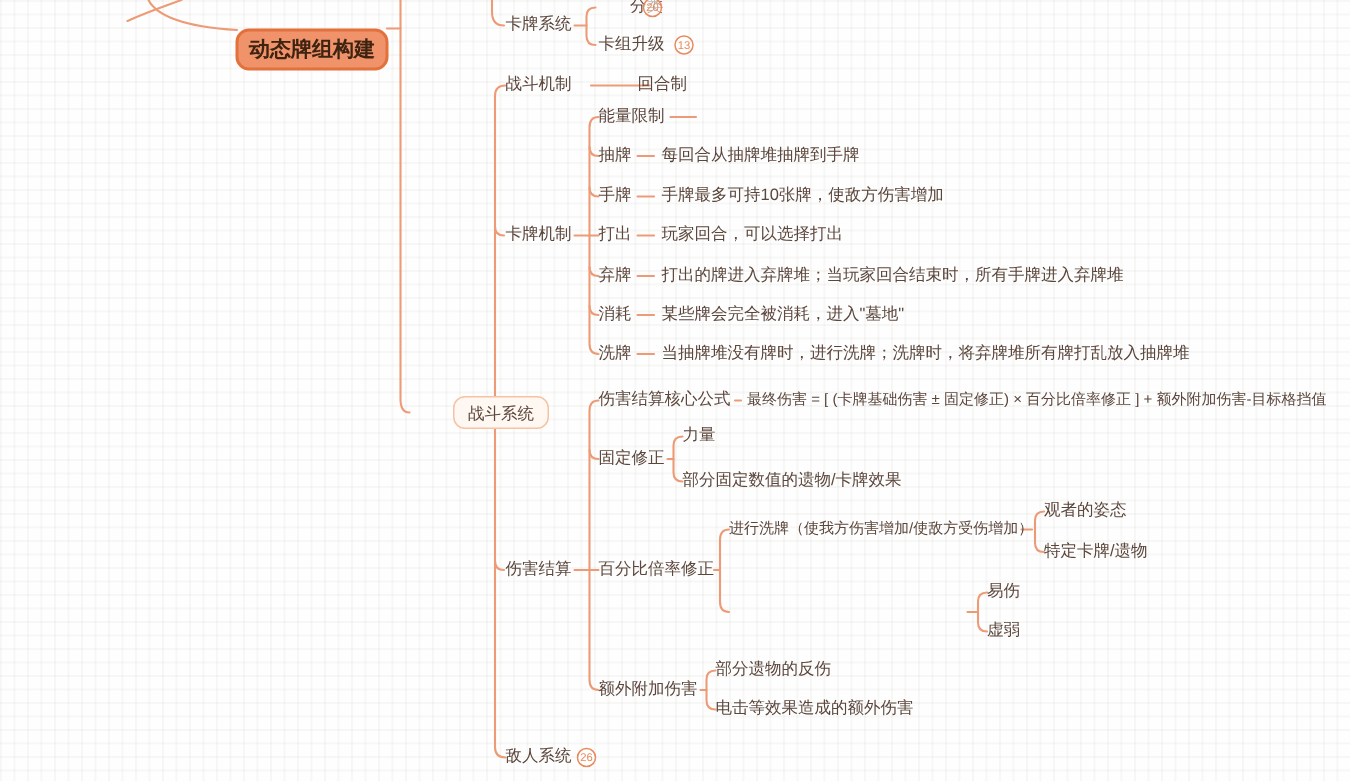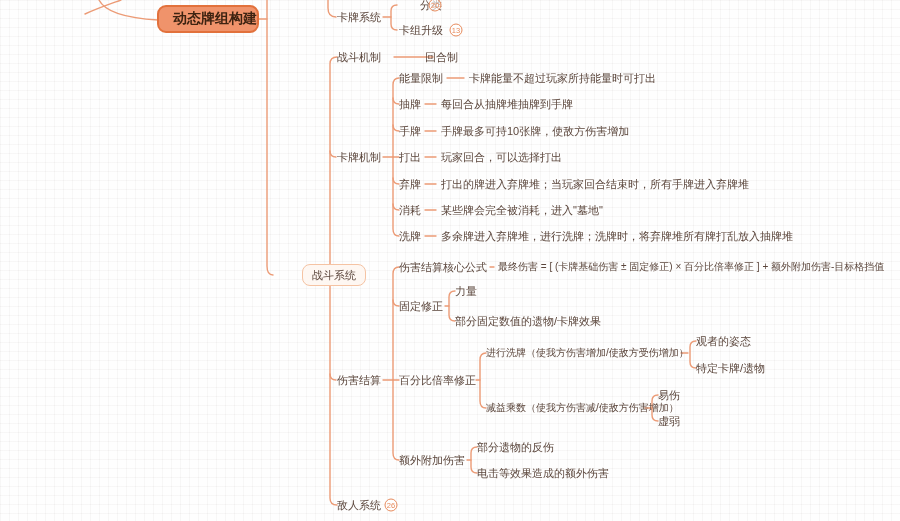--- a/index.html
+++ b/index.html
@@ -14,23 +14,23 @@
   }
   svg.wires{position:absolute;left:0;top:0;z-index:1;}
   svg.wires path{fill:none;stroke:#EC9B76;stroke-width:1.4;stroke-linecap:round;}
   .topic{
     position:absolute;z-index:2;white-space:nowrap;
     transform:translateY(-50%);
     font-size:11px;line-height:1;color:#5B463C;
   }
   .topic.small{font-size:10px;}
   .main-node{
-    position:absolute;z-index:3;left:157px;top:5px;width:102px;height:28px;
+    position:absolute;z-index:3;left:157px;top:19px;width:102px;height:28px;
     background:#F0936B;border:2px solid #E2713C;border-radius:9px;
-    display:flex;align-items:center;justify-content:flex-end;
+    display:flex;align-items:center;justify-content:center;
     font-size:14px;font-weight:bold;color:#3E2311;box-sizing:border-box;
     white-space:nowrap;
   }
   .soft-node{
     position:absolute;z-index:3;left:266px;top:264px;height:22px;
     background:#FEF7F2;border:1px solid #F5C3A3;border-radius:8px;
     display:flex;align-items:center;justify-content:center;
     padding:0 9px;font-size:11px;color:#5B463C;box-sizing:border-box;
     white-space:nowrap;
     margin-left:36px;
@@ -116,56 +116,54 @@
   <div class="soft-node">
     <span>战斗系统</span>
   </div>
 
   <div class="topic" style="left:337px;top:57px">战斗机制</div>
   <div class="topic" style="left:425px;top:57px">回合制</div>
 
   <div class="topic" style="left:337px;top:157px">卡牌机制</div>
 
   <div class="topic" style="left:399px;top:78px">能量限制</div>
-  <div class="topic" style="left:469px;top:78px">卡牌能量不超过玩家所持能量时可打出</div>
 
   <div class="topic" style="left:399px;top:104px">抽牌</div>
   <div class="topic" style="left:441px;top:104px">每回合从抽牌堆抽牌到手牌</div>
 
   <div class="topic" style="left:399px;top:131px">手牌</div>
   <div class="topic" style="left:441px;top:131px">手牌最多可持10张牌，使敌方伤害增加</div>
 
   <div class="topic" style="left:399px;top:157px">打出</div>
   <div class="topic" style="left:441px;top:157px">玩家回合，可以选择打出</div>
 
   <div class="topic" style="left:399px;top:184px">弃牌</div>
   <div class="topic" style="left:441px;top:184px">打出的牌进入弃牌堆；当玩家回合结束时，所有手牌进入弃牌堆</div>
 
   <div class="topic" style="left:399px;top:210px">消耗</div>
   <div class="topic" style="left:441px;top:210px">某些牌会完全被消耗，进入"墓地"</div>
 
   <div class="topic" style="left:399px;top:236px">洗牌</div>
-  <div class="topic" style="left:441px;top:236px">多余牌进入弃牌堆，进行洗牌；洗牌时，将弃牌堆所有牌打乱放入抽牌堆</div>
+  <div class="topic" style="left:441px;top:236px">当抽牌堆没有牌时，进行洗牌；洗牌时，将弃牌堆所有牌打乱放入抽牌堆</div>
 
   <div class="topic" style="left:337px;top:380px">伤害结算</div>
 
   <div class="topic" style="left:399px;top:267px">伤害结算核心公式</div>
   <div class="topic small" style="left:498px;top:267px">最终伤害 = [ (卡牌基础伤害 ± 固定修正) × 百分比倍率修正 ] + 额外附加伤害-目标格挡值</div>
 
   <div class="topic" style="left:399px;top:306px">固定修正</div>
   <div class="topic" style="left:455px;top:291px">力量</div>
   <div class="topic" style="left:455px;top:321px">部分固定数值的遗物/卡牌效果</div>
 
   <div class="topic" style="left:399px;top:380px">百分比倍率修正</div>
 
   <div class="topic small" style="left:486px;top:353px">进行洗牌（使我方伤害增加/使敌方受伤增加）</div>
   <div class="topic" style="left:696px;top:341px">观者的姿态</div>
   <div class="topic" style="left:696px;top:368px">特定卡牌/遗物</div>
 
-  <div class="topic small" style="left:486px;top:408px">减益乘数（使我方伤害减/使敌方伤害增加）</div>
   <div class="topic" style="left:658px;top:395px">易伤</div>
   <div class="topic" style="left:658px;top:421px">虚弱</div>
 
   <div class="topic" style="left:399px;top:460px">额外附加伤害</div>
   <div class="topic" style="left:477px;top:447px">部分遗物的反伤</div>
   <div class="topic" style="left:477px;top:473px">电击等效果造成的额外伤害</div>
 
   <div class="topic" style="left:337px;top:505px">敌人系统</div>
   <span class="badge" style="left:391px;top:505px">26</span>
 

